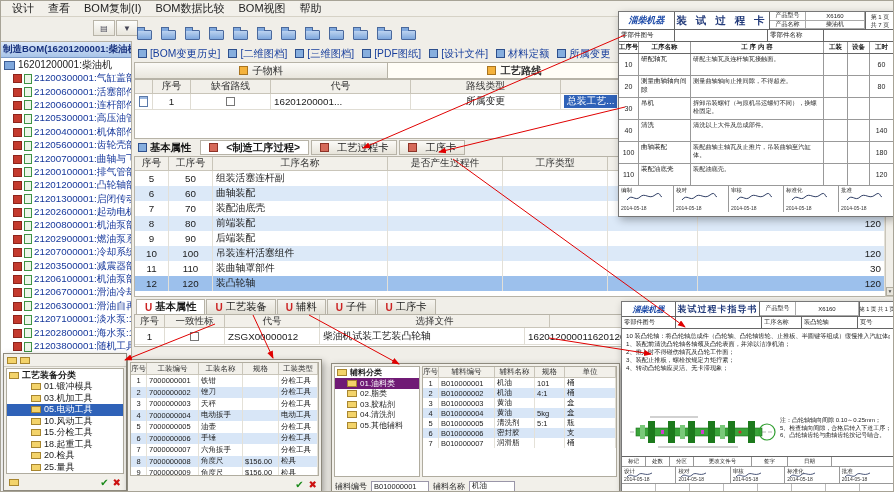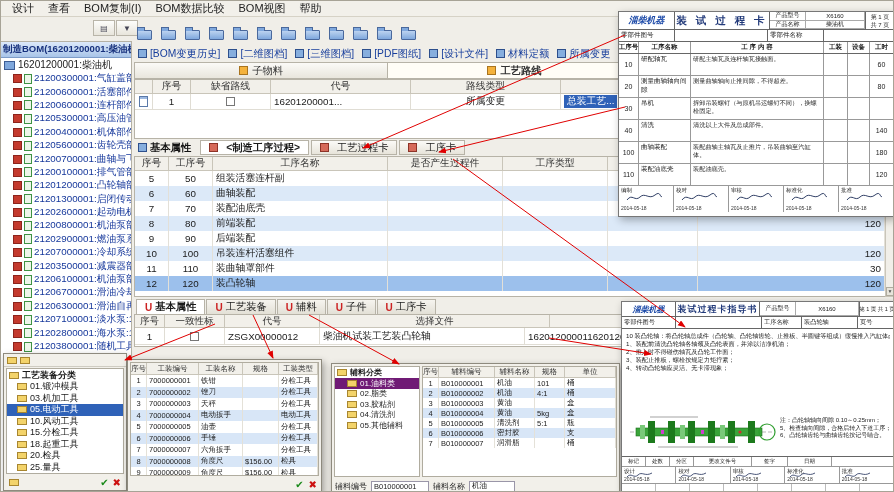--- a/index.html
+++ b/index.html
@@ -94,21 +94,21 @@
 
 .win{position:absolute;background:#f2f0ea;border:1px solid #8e8a7e;box-shadow:2px 3px 7px rgba(0,0,0,.35)}
 .xic{color:#c11;font-weight:bold;font-size:10px;line-height:10px}
 .vic{color:#1a8a1a;font-weight:bold;font-size:10px;line-height:10px}
 .mini-folder{width:10px;height:7px;background:#f3d36a;border:1px solid #a8862f;position:relative;flex:none}
 
 #winA{left:2px;top:352px;width:124px;height:138px;z-index:10}
 #winA .wtb{height:13px;display:flex;gap:3px;align-items:center;padding:0 3px;border-bottom:1px solid #cfccc2}
 #winA .tree{position:absolute;top:14px;left:2px;right:2px;bottom:16px;background:#fff;border:1px solid #b0ac9f;overflow:hidden;font-size:9px}
 #winA .root2{display:flex;gap:3px;align-items:center;height:12px;padding-left:2px;font-weight:bold;white-space:nowrap}
-#winA .titem2{display:flex;gap:3px;align-items:center;height:11.5px;padding-left:10px;white-space:nowrap;overflow:hidden}
+#winA .titem2{display:flex;gap:3px;align-items:center;height:11.5px;padding-left:24px;white-space:nowrap;overflow:hidden}
 #winA .titem2.selected{background:#2f62b8;color:#fff}
 #winA .wbb{position:absolute;bottom:1px;left:2px;right:2px;height:13px;display:flex;align-items:center;gap:4px;padding:0 3px}
 #winA .wbb .right{margin-left:auto;display:flex;gap:4px}
 
 #winB{left:126px;top:358px;width:195px;height:134px;z-index:11}
 #winB .grid{position:absolute;top:2px;left:2px;right:2px;bottom:16px;background:#fff;border:1px solid #b0ac9f;font-size:7.5px;overflow:hidden}
 #winB .thead{height:12px;font-size:7.5px}
 #winB .r{display:flex;height:11.5px}
 #winB .r>div{border-right:1px solid #e4e1d8;display:flex;align-items:center;padding:0 2px;overflow:hidden;white-space:nowrap}
 #winB .r:nth-child(even){background:#d8e6f7}

